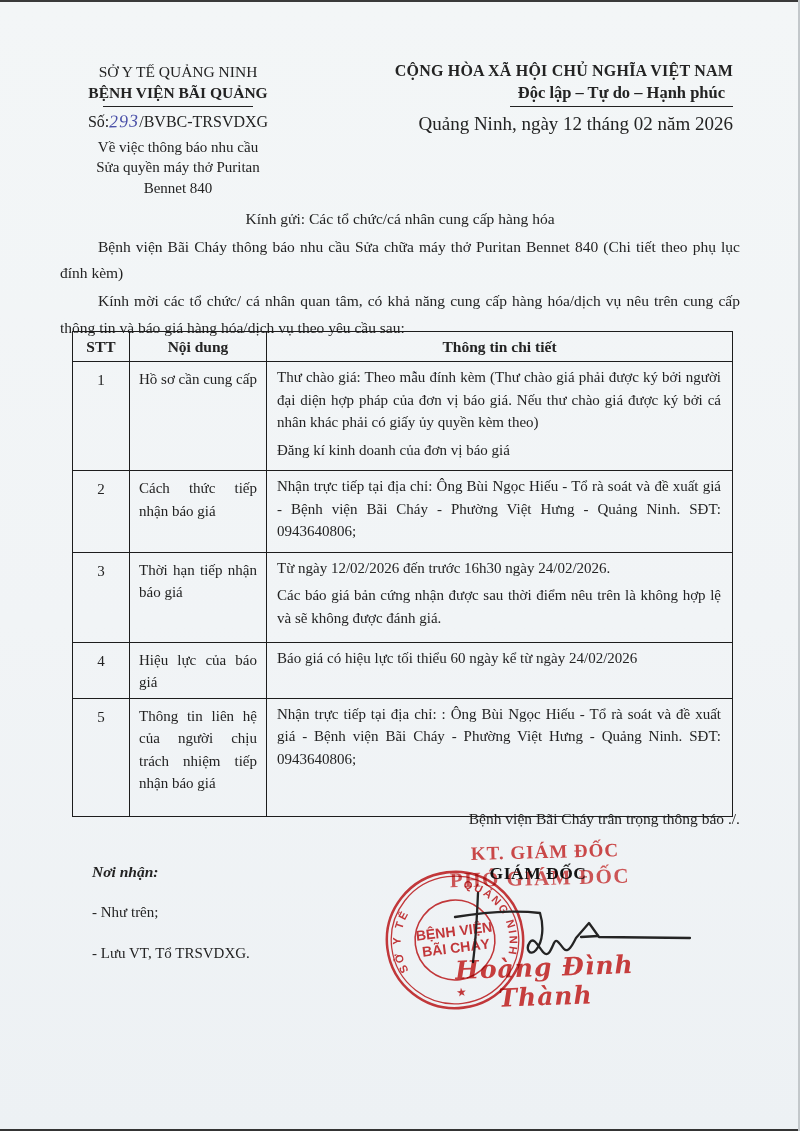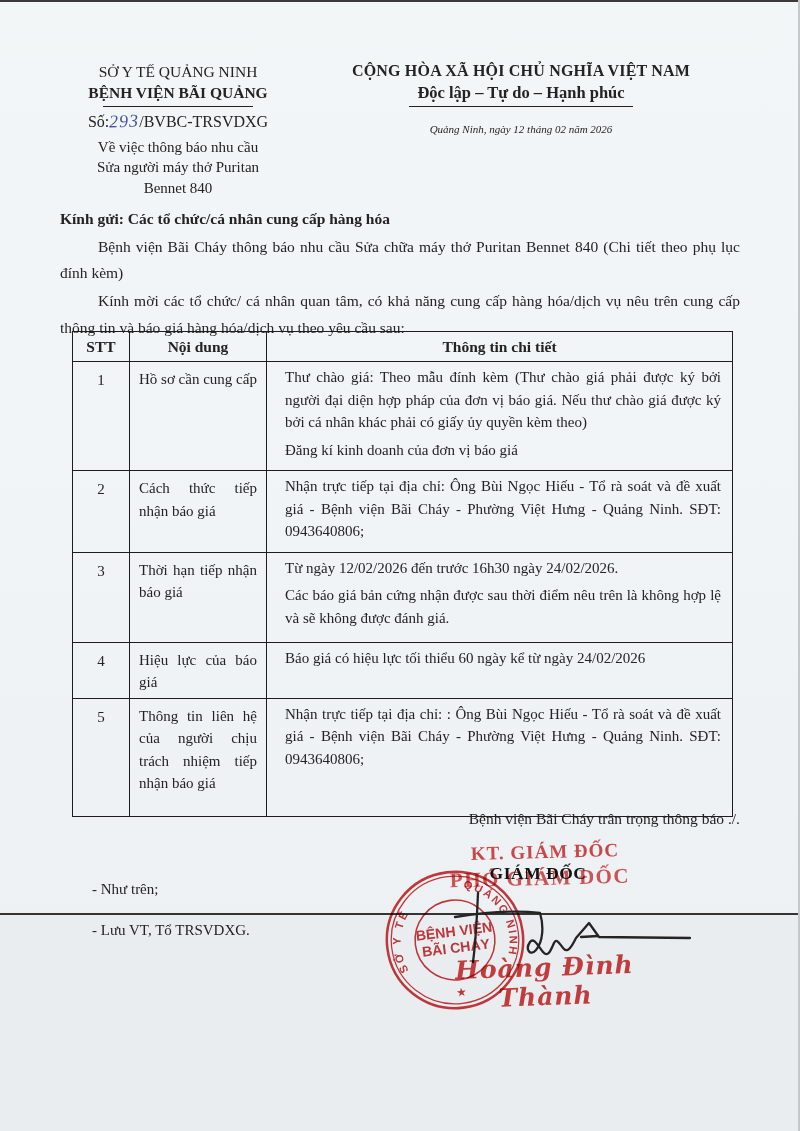--- a/index.html
+++ b/index.html
@@ -5,62 +5,62 @@
   html,body{margin:0;padding:0;}
   body{
     width:800px;height:1131px;
     font-family:"Liberation Serif","DejaVu Serif",serif;
     color:#232323;
     background:#e9edf0;
     position:relative;
     overflow:hidden;
   }
   .page{
-    position:absolute;left:0;top:0;width:800px;height:915px;
+    position:absolute;left:0;top:0;width:800px;height:1131px;
     background:linear-gradient(180deg,#f3f6f7 0%,#f1f4f6 55%,#edf1f4 100%);
   }
   .scan-edge-top{position:absolute;left:0;top:0;width:800px;height:2px;background:#3a3a3a;}
   .scan-edge-bottom{position:absolute;left:0;bottom:0;width:800px;height:2px;background:#343434;}
   .scan-edge-right{position:absolute;right:0;top:0;width:2px;height:1131px;background:#c3c8cb;}
 
   
   .hdr-left{position:absolute;left:78px;top:62px;width:200px;text-align:center;line-height:1.32;}
   .hdr-left .org{font-size:15.5px;}
   .hdr-left .hospital{font-size:15.5px;font-weight:bold;margin-top:1px;}
   .hdr-left .hospital-underline{width:150px;height:0;border-bottom:1.6px solid #222;margin:2px auto 3px auto;}
   .hdr-left .doc-number{font-size:16px;}
   .hdr-left .doc-number .handwritten{
     color:#4a50a8;font-style:italic;font-size:18px;letter-spacing:1px;
     display:inline-block;transform:rotate(-2deg);
   }
   .hdr-left .subject{font-size:15px;line-height:1.38;margin-top:3px;}
 
-  .hdr-right{position:absolute;left:317px;top:62px;width:408px;text-align:center;}
+  .hdr-right{position:absolute;left:325px;top:62px;width:408px;text-align:right;}
   .hdr-right .national{font-size:16px;font-weight:bold;letter-spacing:.2px;}
   .hdr-right .motto{
     font-size:16.5px;font-weight:bold;display:inline-block;
     border-bottom:1.7px solid #222;padding:1px 8px 3px 8px;margin-top:2px;
   }
-  .hdr-right .dateline{font-size:11px;font-style:italic;margin-top:16px;}
+  .hdr-right .dateline{font-size:19px;margin-top:6px;}
 
   
   .body-text{position:absolute;left:60px;top:206px;width:680px;font-size:15.5px;line-height:1.72;}
-  .salutation{font-weight:bold;}
+  .salutation{text-align:center;}
   .para{text-align:justify;text-indent:38px;margin-top:1px;}
 
   
   .tbl-wrap{position:absolute;left:72px;top:331px;width:661px;}
   table.quote{border-collapse:collapse;width:661px;font-size:15px;line-height:1.5;}
   table.quote th,table.quote td{border:1.6px solid #1d1d1d;vertical-align:top;}
   table.quote th{font-weight:bold;text-align:center;padding:3px 4px;font-size:15.5px;}
   table.quote th:nth-child(1){width:48px;}
   table.quote th:nth-child(2){width:128px;}
   table.quote td.stt{text-align:center;padding-top:7px;}
   table.quote td.nd{padding:6px 9px 4px 9px;text-align:justify;}
-  table.quote td.ct{padding:4px 11px 4px 18px;text-align:justify;}
+  table.quote td.ct{padding:4px 11px 4px 10px;text-align:justify;}
   table.quote td.ct .cell-para{margin:0 0 5px 0;}
   table.quote tbody tr:nth-child(1){height:96px;}
   table.quote tbody tr:nth-child(2){height:80px;}
   table.quote tbody tr:nth-child(3){height:90px;}
   table.quote tbody tr:nth-child(4){height:54px;}
   table.quote tbody tr:nth-child(5){height:118px;}
 
   
   .closing{position:absolute;left:60px;top:810px;width:680px;font-size:15.5px;text-indent:38px;text-align:right;}
   .recipients{position:absolute;left:92px;top:860px;font-size:15px;line-height:1.5;}
@@ -100,21 +100,21 @@
   <div class="scan-edge-bottom"></div>
   <div class="scan-edge-right"></div>
 
   <div class="hdr-left">
     <div class="org">SỞ Y TẾ QUẢNG NINH</div>
     <div class="hospital">BỆNH VIỆN BÃI QUẢNG</div>
     <div class="hospital-underline"></div>
     <div class="doc-number"><span>Số:</span><span class="handwritten">293</span><span>/BVBC-TRSVDXG</span></div>
     <div class="subject">
       <div>Về việc thông báo nhu cầu</div>
-      <div>Sửa người máy thở Puritan</div>
+      <div>Sửa quyền máy thở Puritan</div>
       <div>Bennet 840</div>
     </div>
   </div>
 
   <div class="hdr-right">
     <div class="national">CỘNG HÒA XÃ HỘI CHỦ NGHĨA VIỆT NAM</div>
     <div><span class="motto">Độc lập – Tự do – Hạnh phúc</span></div>
     <div class="dateline">Quảng Ninh, ngày 12 tháng 02 năm 2026</div>
   </div>
 
@@ -171,20 +171,21 @@
               <div class="cell-para">Nhận trực tiếp tại địa chỉ: : Ông Bùi Ngọc Hiếu - Tổ rà soát và đề xuất giá - Bệnh viện Bãi Cháy - Phường Việt Hưng - Quảng Ninh. SĐT: 0943640806;</div>
             </td>
           </tr>
         </tbody>
     </table>
   </div>
 
   <div class="closing">Bệnh viện Bãi Cháy trân trọng thông báo ./.</div>
 
   <div class="recipients">
+    <div class="rec-title">Nơi nhận:</div>
     <div class="rec-item">- Như trên;</div>
     <div class="rec-item">- Lưu VT, Tổ TRSVDXG.</div>
   </div>
 
   <div class="sig-area">
     <div class="printed-title">GIÁM ĐỐC</div>
     <div class="stamp-title-1">KT. GIÁM ĐỐC</div>
     <div class="stamp-title-2">PHÓ GIÁM ĐỐC</div>
 
     <svg class="seal" viewBox="0 0 150 150">

